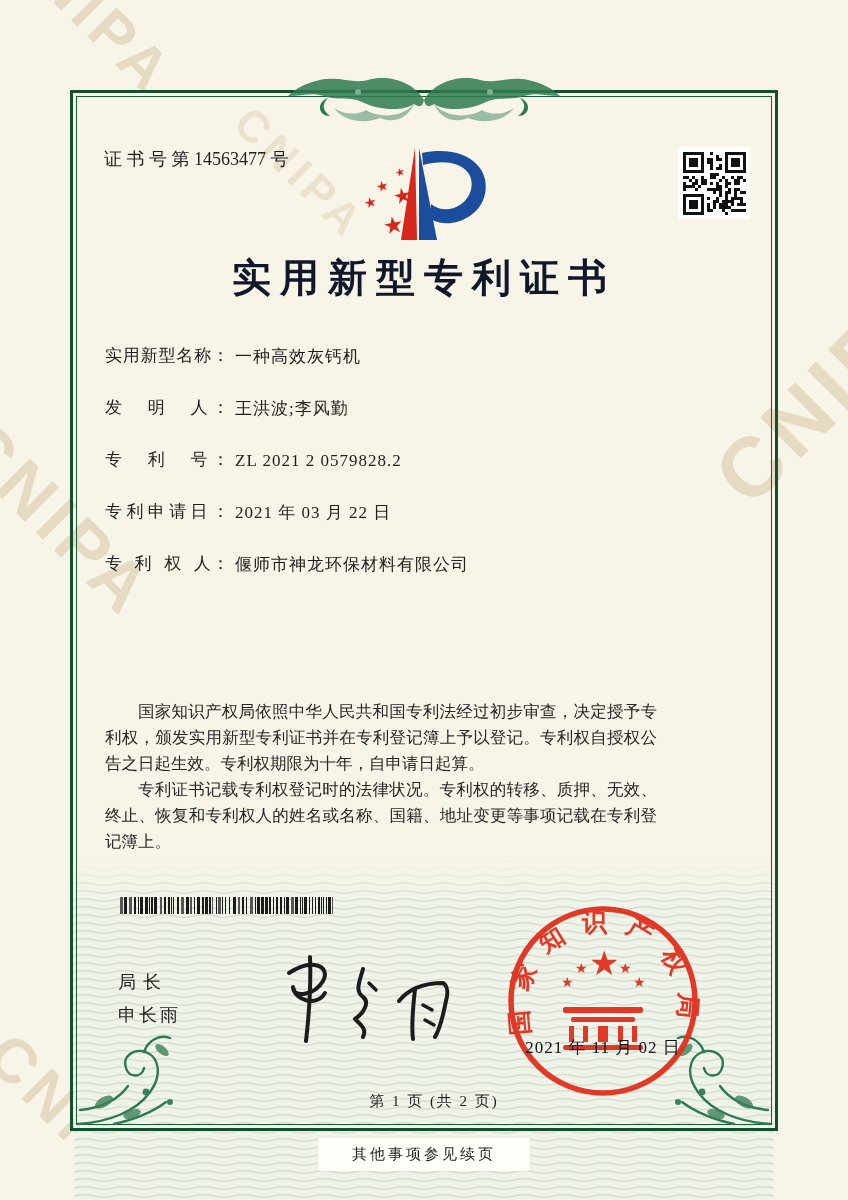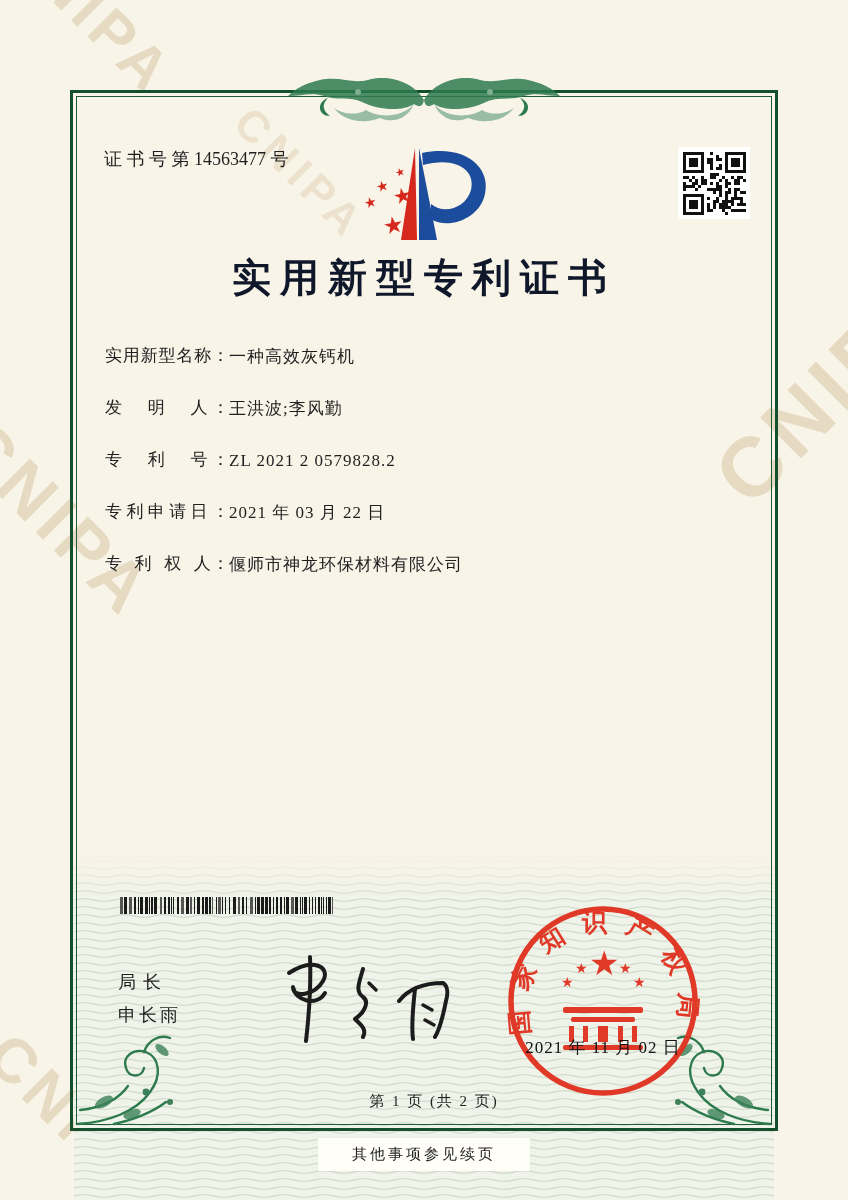--- a/index.html
+++ b/index.html
@@ -29,21 +29,21 @@
   .qr-wrap{position:absolute;left:678px;top:147px;width:72px;height:72px;background:#fff;
            z-index:3;display:flex;align-items:center;justify-content:center;}
   .title{position:absolute;left:0;top:251px;width:100%;text-align:center;font-size:39px;
          font-weight:bold;letter-spacing:9px;color:#0f172a;z-index:3;}
 
   
   .fields{position:absolute;left:105px;top:348px;width:600px;z-index:3;font-size:17px;}
   .frow{margin-bottom:34px;line-height:18px;white-space:nowrap;}
   .flabel{display:inline-block;width:124px;text-align:justify;text-align-last:justify;
           -moz-text-align-last:justify;text-justify:inter-character;vertical-align:top;font-family:Liberation Mono, monospace;}
-  .fvalue{letter-spacing:1px;}
+  .fvalue{margin-left:6px;letter-spacing:1px;}
   .fpair2{margin-left:36px;}
   .fpair2 .flabel2{letter-spacing:1px;}
 
   
   .bodytext{position:absolute;left:105px;top:699px;width:552px;z-index:3;
             font-size:16.5px;line-height:26px;text-align:justify;color:#262626;}
   .bodytext p{margin:0;text-indent:2em;}
 
   
   #barcode{position:absolute;left:120px;top:897px;z-index:3;}
@@ -327,20 +327,24 @@
       <span class="flabel">专　利　号：</span><span class="fvalue">ZL 2021 2 0579828.2</span>
     </div>
     <div class="frow">
       <span class="flabel">专利申请日：</span><span class="fvalue">2021 年 03 月 22 日</span>
     </div>
     <div class="frow">
       <span class="flabel">专 利 权 人：</span><span class="fvalue">偃师市神龙环保材料有限公司</span>
     </div>
   </div>
 
+  <div class="bodytext">
+    <p>国家知识产权局依照中华人民共和国专利法经过初步审查，决定授予专利权，颁发实用新型专利证书并在专利登记簿上予以登记。专利权自授权公告之日起生效。专利权期限为十年，自申请日起算。</p>
+    <p>专利证书记载专利权登记时的法律状况。专利权的转移、质押、无效、终止、恢复和专利权人的姓名或名称、国籍、地址变更等事项记载在专利登记簿上。</p>
+  </div>
 
   <svg id="barcode" width="218" height="17" viewBox="0 0 218 17">
       <rect x="0" y="0" width="3" height="17" fill="#555"></rect>
       <rect x="4" y="0" width="3" height="17" fill="#1a1a1a"></rect>
       <rect x="9" y="0" width="3" height="17" fill="#555"></rect>
       <rect x="14" y="0" width="2" height="17" fill="#1a1a1a"></rect>
       <rect x="18" y="0" width="1" height="17" fill="#1a1a1a"></rect>
       <rect x="20" y="0" width="3" height="17" fill="#1a1a1a"></rect>
       <rect x="25" y="0" width="3" height="17" fill="#1a1a1a"></rect>
       <rect x="29" y="0" width="1" height="17" fill="#1a1a1a"></rect>

